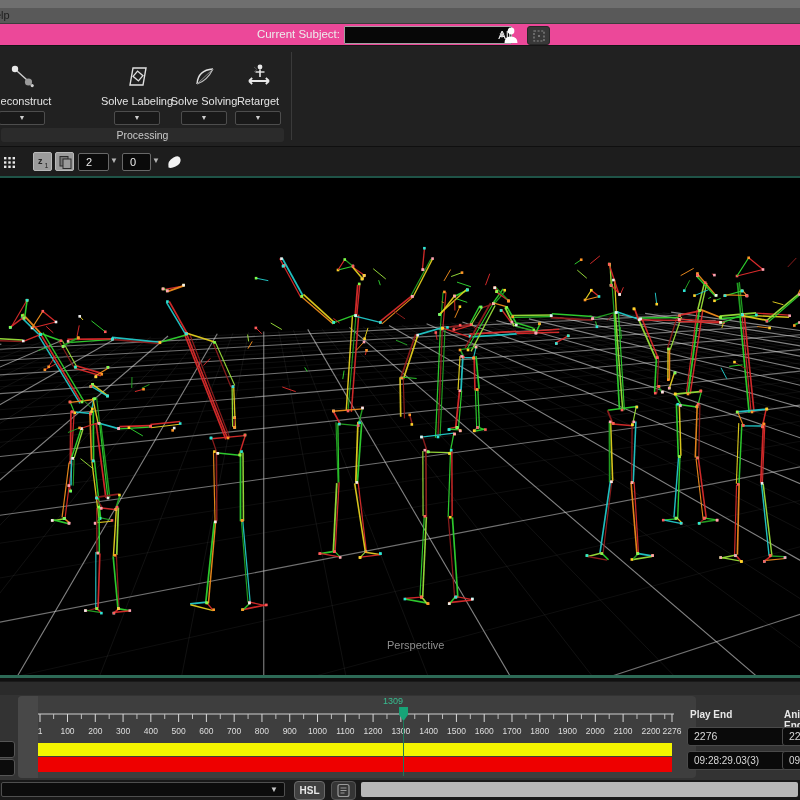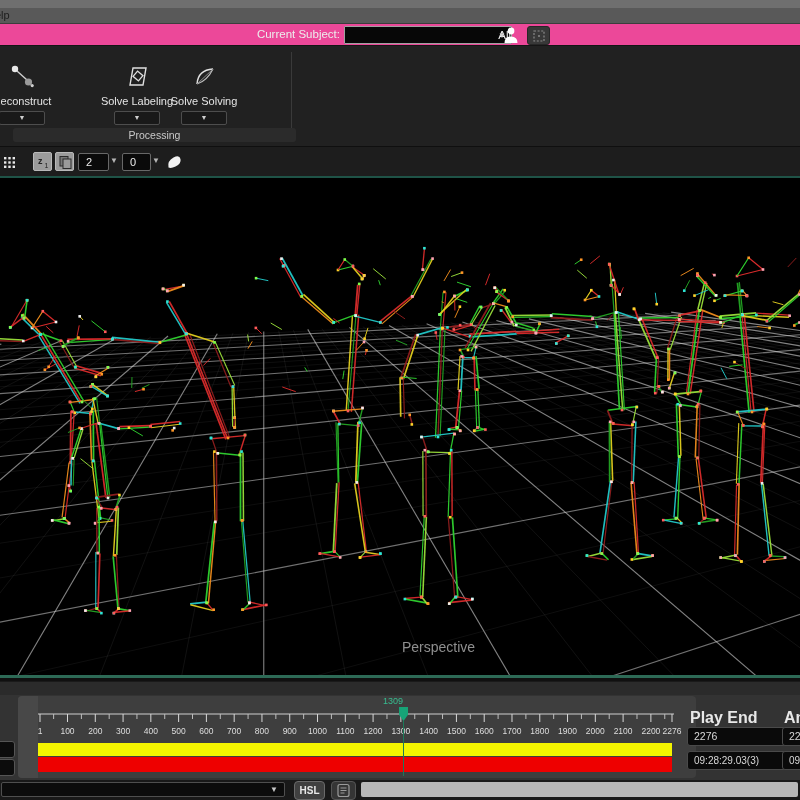--- a/index.html
+++ b/index.html
@@ -18,47 +18,47 @@
   .icon-btn{position:absolute;display:flex;align-items:center;justify-content:center;}
   .grid-btn{background:#383838;border:1px solid #272727;border-radius:3px;}
 
   
   .ribbon{left:0;top:46px;width:800px;height:100px;background:#212121;}
   .rbtn{position:absolute;top:12px;width:74px;display:flex;flex-direction:column;align-items:center;}
   .ricon{height:36px;display:flex;align-items:center;justify-content:center;}
   .rlabel{font-size:11px;color:#e4e4e4;white-space:nowrap;margin-top:1px;}
   .rdrop{margin-top:4px;width:44px;height:12px;background:#191919;border:1px solid #4d4d4d;border-radius:2px;color:#cfcfcf;font-size:7px;line-height:12px;text-align:center;}
   .rsep{position:absolute;left:291px;top:6px;width:1px;height:88px;background:#3a3a3a;}
-  .rgroup{position:absolute;left:13px;top:82px;width:283px;height:14px;background:#2b2b2b;border-radius:3px;color:#c9c9c9;font-size:10.5px;line-height:14px;text-align:center;}
+  .rgroup{position:absolute;left:1px;top:82px;width:283px;height:14px;background:#2b2b2b;border-radius:3px;color:#c9c9c9;font-size:10.5px;line-height:14px;text-align:center;}
 
   
   .toolbar2{left:0;top:146px;width:800px;height:30px;background:#1d1d1d;border-top:1px solid #0f0f0f;box-sizing:border-box;}
   .t2btn{position:absolute;top:5px;width:19px;height:19px;background:#9b9b9b;border:1px solid #b9b9b9;border-radius:2px;display:flex;align-items:center;justify-content:center;box-sizing:border-box;}
   .t2combo{position:absolute;top:6px;height:16px;background:#0a0a0a;border:1px solid #686868;border-radius:2px;color:#ececec;font-size:11px;line-height:16px;padding-left:7px;}
   .t2arrow{position:absolute;top:9px;font-size:8px;color:#b5b5b5;}
 
   
   .viewport{left:0;top:176px;width:800px;height:502px;background:#000;border-top:2px solid #1f5347;border-bottom:3px solid #2d6a56;box-sizing:border-box;}
-  .persp-label{left:387px;top:639px;font-size:14px;color:#8f8f8f;margin-left:15px;}
+  .persp-label{left:387px;top:639px;font-size:11px;color:#8f8f8f;}
 
   .strip-below{left:0;top:681px;width:800px;height:14px;background:#2b2b2b;border-top:1px solid #1a1a1a;box-sizing:border-box;}
 
   
   .timeline{left:0;top:695px;width:800px;height:85px;background:#333333;}
   .tl-panel{position:absolute;left:18px;top:1px;width:678px;height:82px;background:#3e3e3e;border-radius:4px;}
   .tl-gutter{position:absolute;left:0;top:0;width:20px;height:82px;background:#484848;border-radius:4px 0 0 4px;}
   .track{position:absolute;left:20px;width:634px;}
   .track-yellow{top:47px;height:13px;}
   .track-red{top:61px;height:15px;}
   .cutfield{position:absolute;width:22px;height:15px;background:#0c0c0c;border:1px solid #555;border-radius:3px;}
   .playhead-label{position:absolute;width:40px;font-size:9px;color:#37bd90;}
   .playhead-flag{position:absolute;width:9px;height:14px;background:#17a377;clip-path:polygon(0 0,100% 0,100% 55%,50% 100%,0 55%);}
   .playhead-line{position:absolute;width:1px;background:#1d7a5a;}
 
-  .fields-label{position:absolute;font-size:16px;font-weight:600;color:#e8e8e8;}
+  .fields-label{position:absolute;font-size:10px;font-weight:600;color:#e8e8e8;}
   .fields-input{position:absolute;width:94px;height:17px;background:#0a0a0a;border:1px solid #4a4a4a;border-radius:3px;color:#d8d8d8;font-size:10.5px;line-height:17px;padding-left:6px;}
 
   
   .bottom-bar{left:0;top:780px;width:800px;height:20px;background:#191919;}
   .bb-combo{position:absolute;left:1px;top:2px;width:284px;height:15px;background:#0c0c0c;border:1px solid #4f4f4f;border-radius:2px;box-sizing:border-box;}
   .bb-combo .arrow{position:absolute;right:6px;top:2px;font-size:8px;color:#c7c7c7;}
   .bb-hsl{position:absolute;left:294px;top:1px;width:29px;height:17px;background:#404040;border:1px solid #6a6a6a;border-radius:4px;color:#e8e8e8;font-size:10px;font-weight:bold;text-align:center;line-height:17px;box-sizing:content-box;}
   .bb-script{position:absolute;left:331px;top:1px;width:23px;height:17px;background:#353535;border:1px solid #555;border-radius:4px;display:flex;align-items:center;justify-content:center;}
   .bb-progress{position:absolute;left:361px;top:2px;width:437px;height:15px;background:#b7b7b7;border-radius:2px;}
 </style>
@@ -118,20 +118,33 @@
       <div class="rdrop">▼</div>
     </div>
     <div class="rbtn" style="left:100px;">
       <div class="ricon">
           <svg width="30" height="30" viewBox="0 0 30 30">
         <path d="M8 24 L11 7 L24 7 L21 24 Z" fill="none" stroke="#e0e0e0" stroke-width="1.4"></path>
         <rect x="12.5" y="11.5" width="7" height="7" transform="rotate(40 16 15)" fill="none" stroke="#e0e0e0" stroke-width="1.3"></rect>
       </svg>
         </div>
       <div class="rlabel">Solve Labeling</div>
+      <div class="rdrop">▼</div>
+    </div>
+    <div class="rbtn" style="left:221px;">
+      <div class="ricon">
+          <svg width="30" height="30" viewBox="0 0 30 30">
+        <circle cx="17" cy="6" r="2.4" fill="#e8e8e8"></circle>
+        <line x1="17" y1="8.5" x2="17" y2="16" stroke="#e8e8e8" stroke-width="1.6"></line>
+        <line x1="12.5" y1="11" x2="21.5" y2="11" stroke="#e8e8e8" stroke-width="1.4"></line>
+        <path d="M11 6 l3 2.5 -3 2.5" fill="none" stroke="#555" stroke-width="1"></path>
+        <path d="M6 20 H26 M6 20 l3.2 -3 M6 20 l3.2 3 M26 20 l-3.2 -3 M26 20 l-3.2 3" fill="none" stroke="#e8e8e8" stroke-width="1.8"></path>
+      </svg>
+        </div>
+      <div class="rlabel">Retarget</div>
       <div class="rdrop">▼</div>
     </div>
     <div class="rsep"></div>
     <div class="rgroup">Processing</div>
   </div>
 
   <div class="abs toolbar2">
     <div class="icon-btn" style="left:1px;top:7px;width:16px;height:16px;">
       <svg width="13" height="13" viewBox="0 0 13 13">
         <g fill="#e8e8e8">

